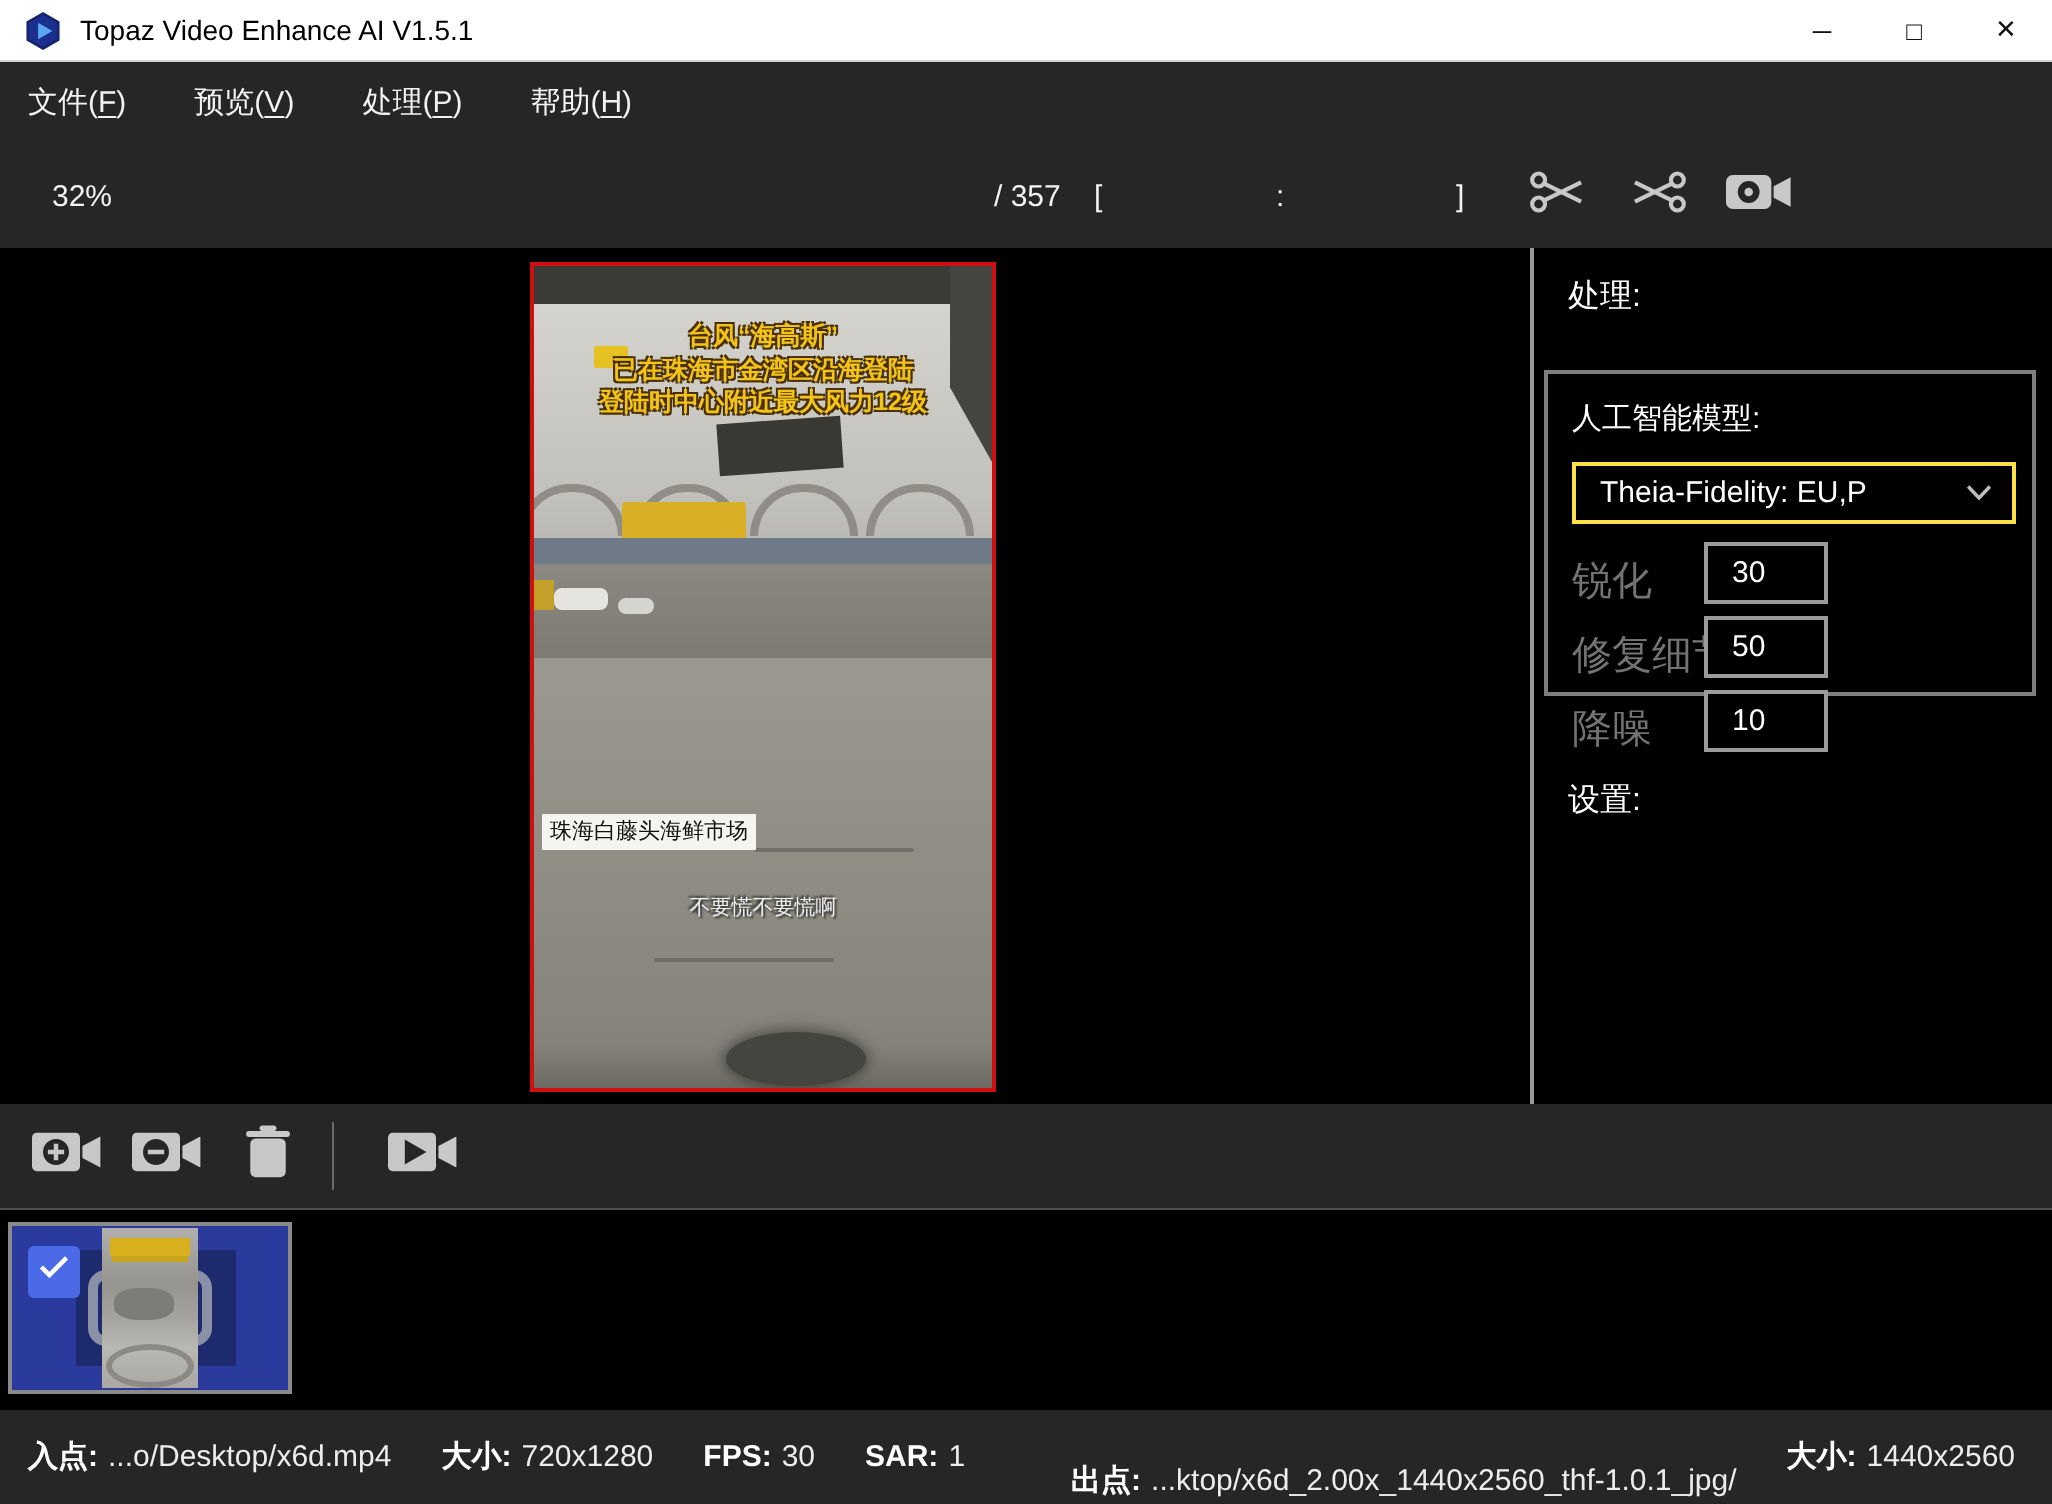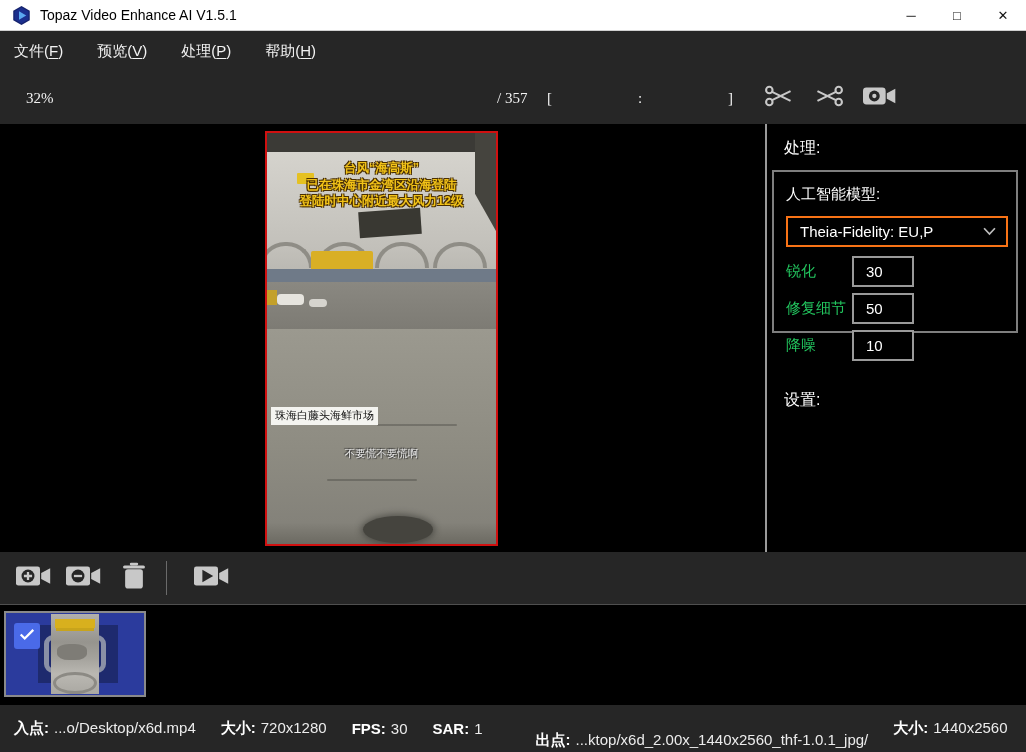--- a/index.html
+++ b/index.html
@@ -16,21 +16,21 @@
   #win-controls{margin-left:auto;display:flex;height:100%;}
   .win-btn{width:46px;height:100%;display:flex;align-items:center;justify-content:center;
     font-size:13px;color:#111;cursor:default;}
   
   #menubar{position:absolute;left:0;top:31px;width:1026px;height:41px;background:#262626;
     display:flex;align-items:center;gap:34px;padding-left:14px;box-sizing:border-box;}
   .menu-item{font-size:15px;color:#f2f2f2;}
   .menu-item u{text-decoration:underline;text-underline-offset:2px;}
   
   #toolbar{position:absolute;left:0;top:72px;width:1026px;height:52px;background:#262626;}
-  #toolbar .abs{position:absolute;font-family:Liberation Serif, serif;}
+  #toolbar .abs{position:absolute;}
   #zoom-level{left:26px;top:0;height:52px;display:flex;align-items:center;font-size:15px;color:#f2f2f2;}
   .circle-btn{width:27px;height:27px;border-radius:50%;background:#c6c6c6;display:flex;
     align-items:center;justify-content:center;top:86px;}
   #slider{left:192px;top:91px;width:210px;height:18px;}
   #slider .track{position:absolute;left:0;top:5px;width:100%;height:8px;background:#117e75;}
   #slider .stripe{position:absolute;left:0;top:7.5px;width:100%;height:3px;background:#2fa89a;}
   #slider .progress{position:absolute;left:0;top:7.5px;height:3px;background:#3c55dc;}
   #slider .thumb{position:absolute;top:-2px;width:11px;height:22px;border-radius:5.5px;background:#4a5ce8;}
   .tb-input{position:absolute;box-sizing:border-box;width:73px;height:31px;background:#000;
     border:2px solid #c4c4c4;color:#fff;font-size:15px;padding:0 0 0 10px;
@@ -66,24 +66,24 @@
     padding:1px 4px 2px;white-space:nowrap;}
   #vf-caption{left:0;top:314px;width:100%;text-align:center;color:#ececec;font-size:10.5px;
     text-shadow:1px 1px 1px #333,-1px -1px 1px #333;}
   #vf-blob{left:96px;top:383px;width:70px;height:27px;background:#45443e;border-radius:50%;
     box-shadow:0 0 6px 2px rgba(40,40,35,.5);}
   
   #side-panel{position:absolute;left:767px;top:124px;width:259px;height:428px;background:#000;overflow:hidden;}
   .panel-heading{position:absolute;left:17px;font-size:16px;color:#fff;}
   .group-box{position:absolute;left:5px;width:246px;border:2px solid #7e7e7e;box-sizing:border-box;background:#000;}
   .group-label{position:absolute;left:12px;font-size:15px;color:#fff;}
-  .dropdown{position:absolute;left:12px;width:222px;height:31px;border:2px solid #f97316;box-sizing:border-box;
+  .dropdown{position:absolute;left:12px;width:222px;height:31px;border:2px solid #fde047;box-sizing:border-box;
     background:#000;display:flex;align-items:center;color:#fff;font-size:15px;padding-left:12px;}
   .dropdown .chev{margin-left:auto;margin-right:10px;display:flex;}
-  .param-label{position:absolute;left:12px;font-size:15px;color:#22c55e;}
+  .param-label{position:absolute;left:12px;font-size:20px;color:#737373;}
   .param-input{position:absolute;left:78px;box-sizing:border-box;width:62px;height:31px;background:#000;
     border:2px solid #9a9a9a;color:#fff;font-size:15px;padding:0 0 0 12px;
     font-family:"Liberation Sans","DejaVu Sans",sans-serif;outline:none;}
   #crop-row{position:absolute;left:70px;top:99px;display:flex;align-items:center;gap:10px;}
   #crop-checkbox{width:23px;height:23px;background:#3e68e7;border-radius:2px;
     display:flex;align-items:center;justify-content:center;}
   #crop-label{font-size:15px;color:#fff;}
   
   #bottom-toolbar{position:absolute;left:0;top:552px;width:1026px;height:53px;background:#262626;
     border-bottom:1px solid #4f4f4f;box-sizing:border-box;}
@@ -243,21 +243,21 @@
       <div class="vf" id="vf-location">珠海白藤头海鲜市场</div>
       <div class="vf" id="vf-caption">不要慌不要慌啊</div>
       <div class="vf" id="vf-blob"></div>
     </div>
   </div>
   <div id="panel-divider"></div>
 
   <div id="side-panel">
     <div class="panel-heading" style="top:14px;">处理:</div>
 
-    <div class="group-box" style="top:46px;height:163px;">
+    <div class="group-box" style="top:61px;height:163px;">
       <span class="group-label" style="top:13px;">人工智能模型:</span>
       <div class="dropdown" style="top:44px;">
         <span>Theia-Fidelity: EU,P</span>
         <span class="chev">
           <svg width="13" height="9" viewBox="0 0 12 8">
               <path d="M1 1 L6 6.3 L11 1" stroke="#bdbdbd" stroke-width="1.6" fill="none"></path>
             </svg>
         </span>
       </div>
 

